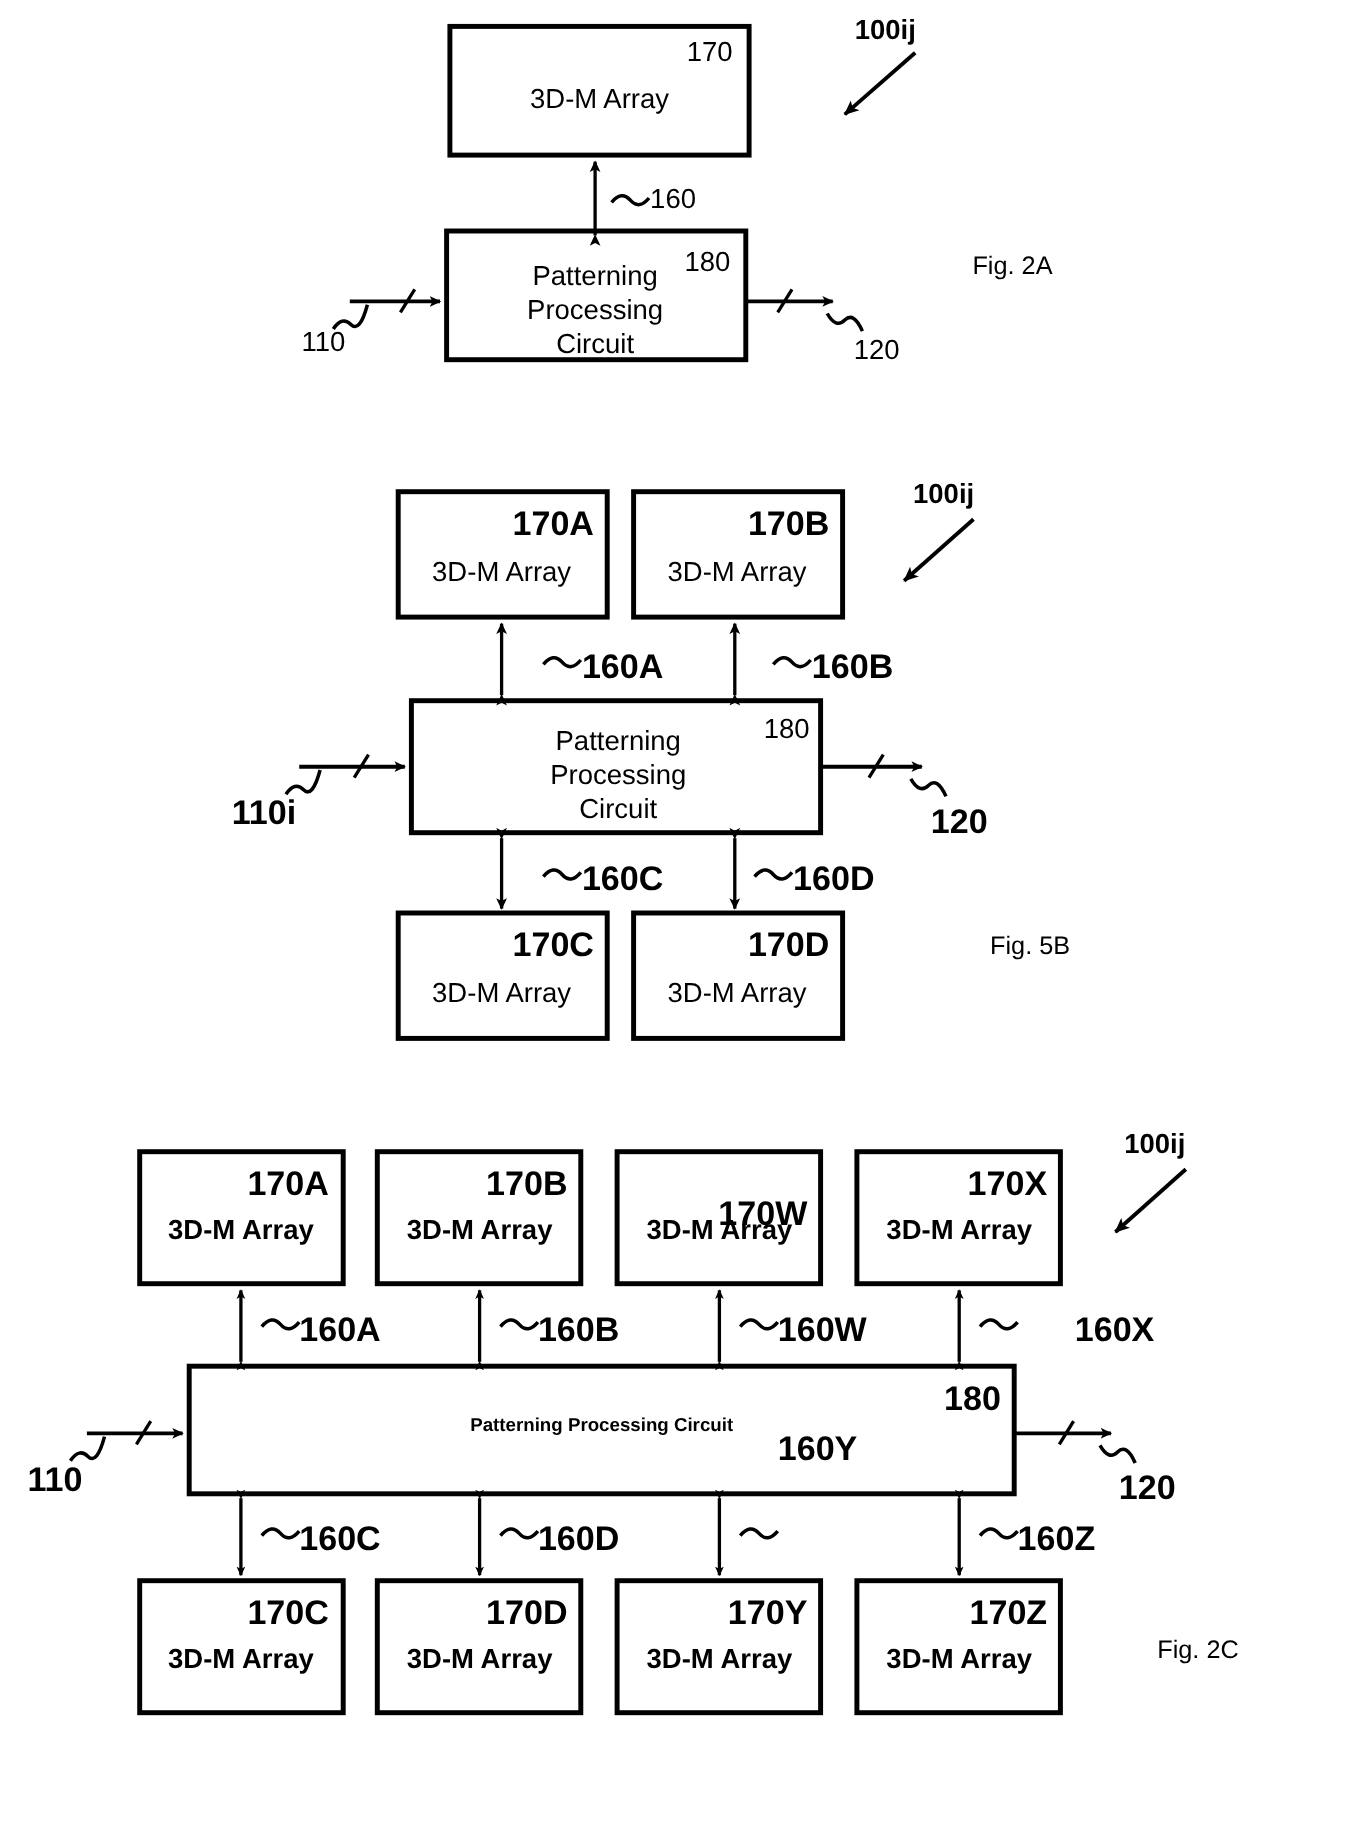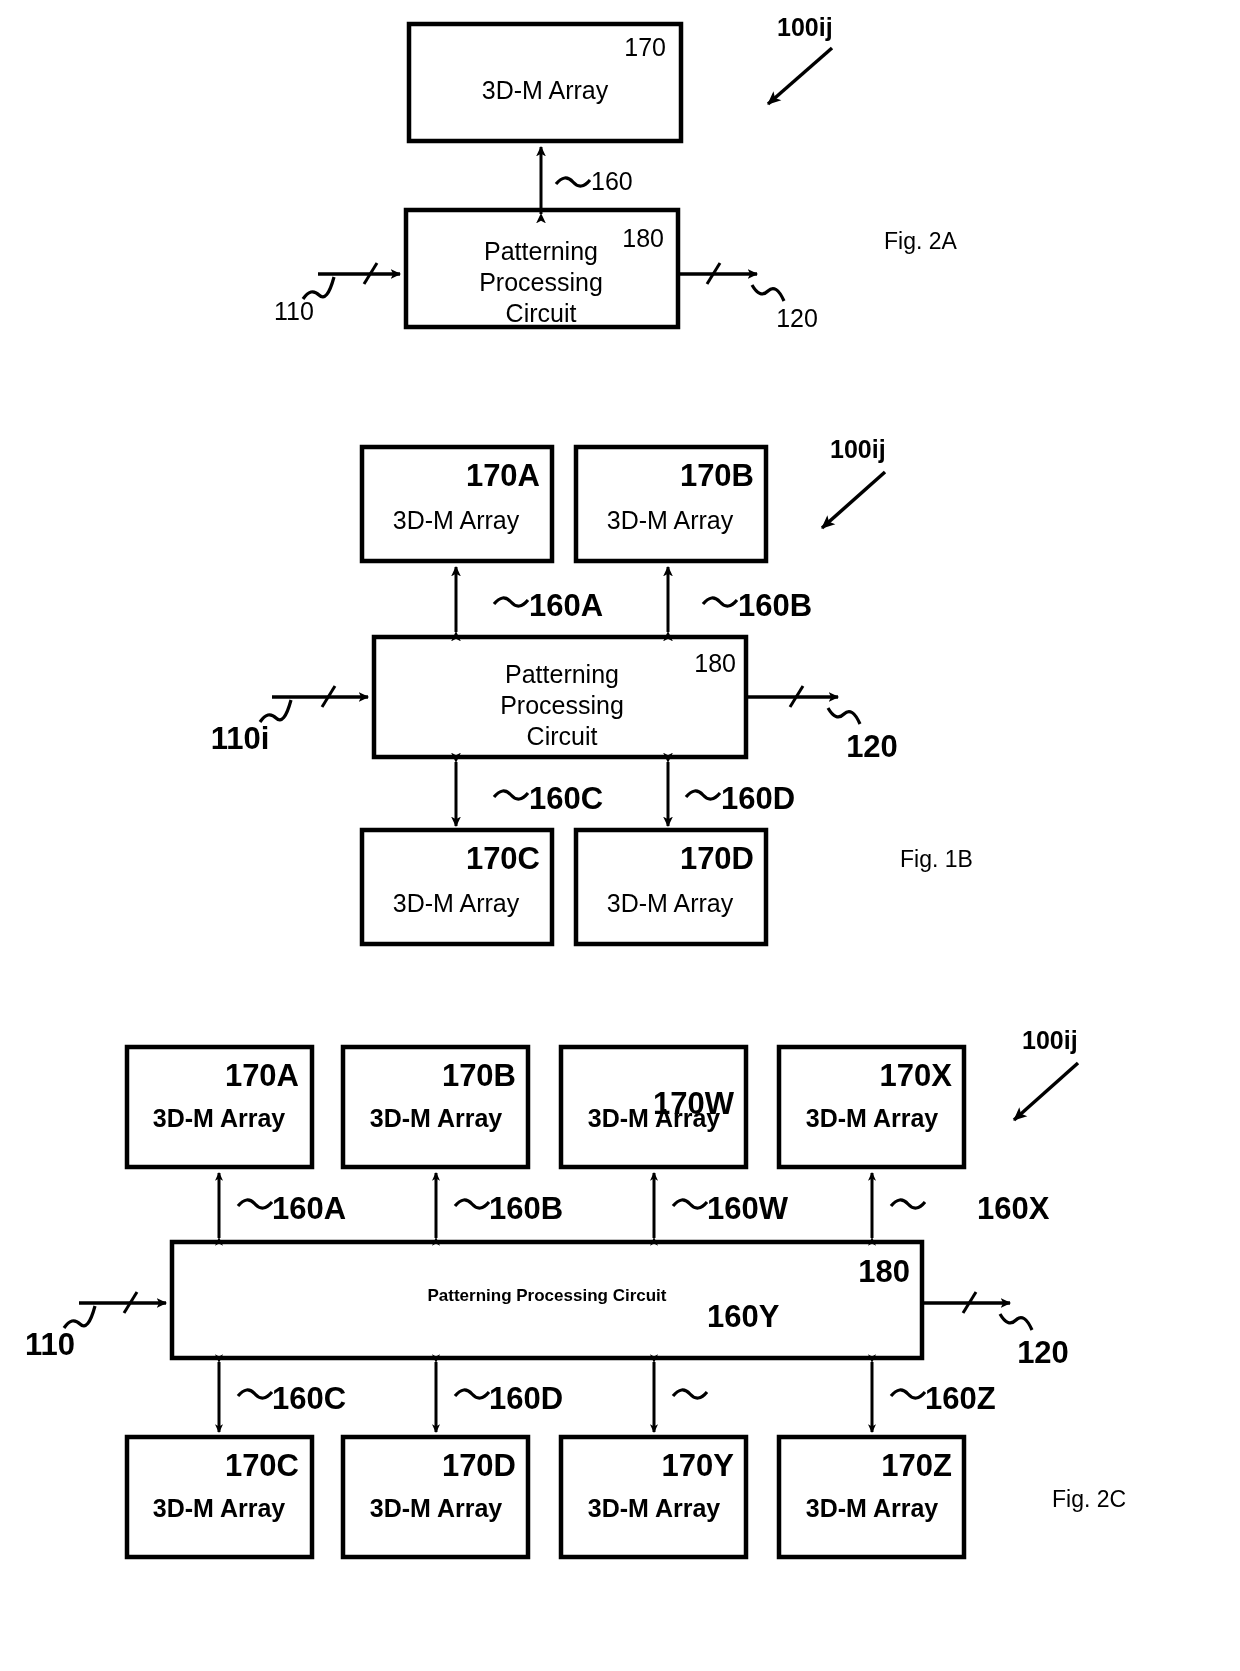--- a/index.html
+++ b/index.html
@@ -215,21 +215,21 @@
 
     <div class="txt ref-num-b" style="left:529px; top:590px;">160A</div>
     <div class="txt ref-num-b" style="left:738px; top:590px;">160B</div>
     <div class="txt ref-num-b" style="left:529px; top:783px;">160C</div>
     <div class="txt ref-num-b" style="left:721px; top:783px;">160D</div>
 
     <div class="txt ref-num-b ctr" style="left:240px; top:723px;">110i</div>
     <div class="txt ref-num-b ctr" style="left:872px; top:731px;">120</div>
 
     <div class="txt sys-label" style="left:830px; top:436px;">100ij</div>
-    <div class="txt fig-label" style="left:900px; top:847px;">Fig. 1B</div>
+    <div class="txt fig-label" style="left:900px; top:847px;">Fig. 5B</div>
 
     <div class="txt ref-num-b rgt" style="left:299px; top:1060px;">170A</div>
     <div class="txt box-title-b ctr" style="left:219px; top:1105px;">3D-M Array</div>
 
     <div class="txt ref-num-b rgt" style="left:516px; top:1060px;">170B</div>
     <div class="txt box-title-b ctr" style="left:436px; top:1105px;">3D-M Array</div>
 
     <div class="txt ref-num-b rgt" style="left:734px; top:1060px;margin-top:28px;">170W</div>
     <div class="txt box-title-b ctr" style="left:654px; top:1105px;">3D-M Array</div>
 

